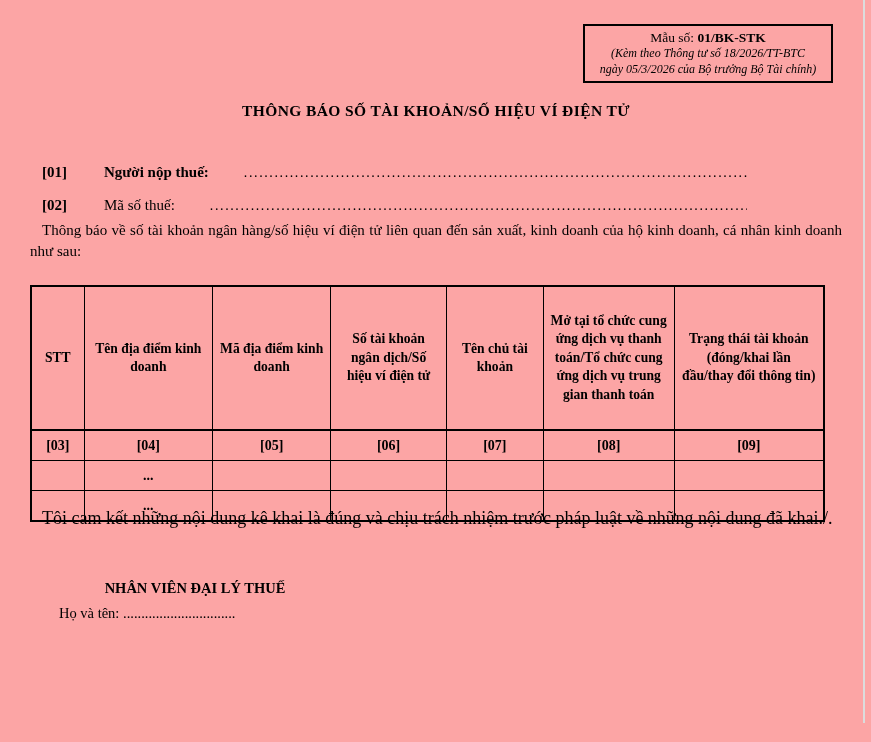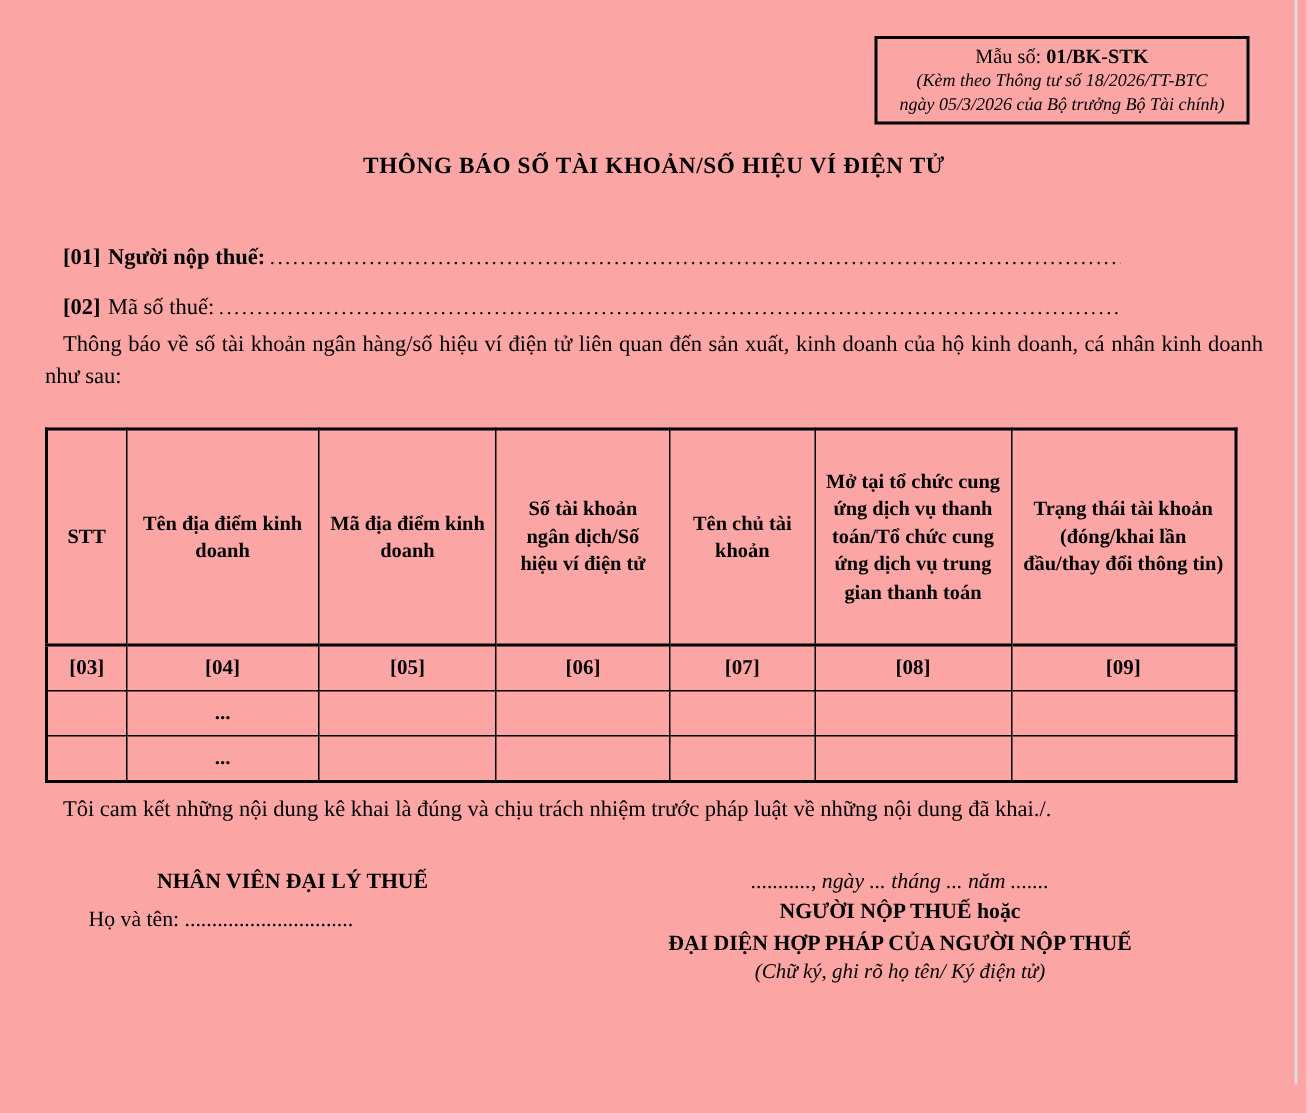--- a/index.html
+++ b/index.html
@@ -21,21 +21,21 @@
 
   
   .doc-title {
     position:absolute; top:102px; left:30px; width:812px; text-align:center;
     font-weight:bold; font-size:15.5px; letter-spacing:0.4px;
   }
 
   
   .field-line {
     position:absolute; left:30px; width:717px; display:flex; align-items:baseline;
-    font-size:15px; white-space:nowrap;
+    font-size:15px; white-space:nowrap;gap:32px;
   }
   .field-line .code { font-weight:bold; padding-left:12px; }
   .field-line .lbl { margin-left:5px; }
   .field-line.bold-label .lbl { font-weight:bold; }
   .field-line .fill {
     flex:1; overflow:hidden; white-space:nowrap; margin-left:3px;
     letter-spacing:1.6px; font-size:14px;
   }
   .f01 { top:164px; }
   .f02 { top:197px; }
@@ -50,22 +50,22 @@
   table { border-collapse:collapse; width:100%; table-layout:fixed; border:2px solid #000; }
   th, td { border:1px solid #000; text-align:center; vertical-align:middle; overflow:hidden; }
   thead th {
     font-weight:bold; font-size:13.6px; line-height:1.36; padding:1px 6px;
     height:144px; box-sizing:border-box; border-bottom:2px solid #000;
   }
   .code-row td { font-weight:bold; font-size:14px; height:27px; }
   .data-row td { height:27px; font-weight:bold; font-size:14px; }
 
   .commitment {
-    position:absolute; top:530px; left:30px; width:812px;
-    font-size:15px; line-height:1.4; text-align:justify; text-indent:12px;
+    position:absolute; top:506px; left:30px; width:812px;
+    font-size:18px; line-height:1.4; text-align:justify; text-indent:12px;
   }
 
   
   .signatures { position:absolute; top:580px; left:0; width:871px; display:flex; }
   .sig-left { margin-left:45px; width:300px; }
   .sig-left .sig-title { text-align:center; font-weight:bold; font-size:14.5px; margin-bottom:5px; }
   .sig-left .sig-line { font-size:14.5px; line-height:1.55; padding-left:14px; }
   .sig-right { margin-left:40px; width:430px; text-align:center; }
   .sig-right .date { font-style:italic; font-size:14.5px; }
   .sig-right .t1 { font-weight:bold; font-size:14.5px; margin-top:3px; }
@@ -159,23 +159,17 @@
     </table>
   </div>
 
   <div class="commitment">Tôi cam kết những nội dung kê khai là đúng và chịu trách nhiệm trước pháp luật về những nội dung đã khai./.</div>
 
   <div class="signatures">
     <div class="sig-left">
       <div class="sig-title">NHÂN VIÊN ĐẠI LÝ THUẾ</div>
       <div class="sig-line">Họ và tên: ...............................</div>
     </div>
-    <div class="sig-right">
-      <div class="date">..........., ngày ... tháng ... năm .......</div>
-      <div class="t1">NGƯỜI NỘP THUẾ hoặc</div>
-      <div class="t2">ĐẠI DIỆN HỢP PHÁP CỦA NGƯỜI NỘP THUẾ</div>
-      <div class="note">(Chữ ký, ghi rõ họ tên/ Ký điện tử)</div>
-    </div>
   </div>
 
   <div class="scroll-line"></div>
 
 </div>
 
 </body></html>

